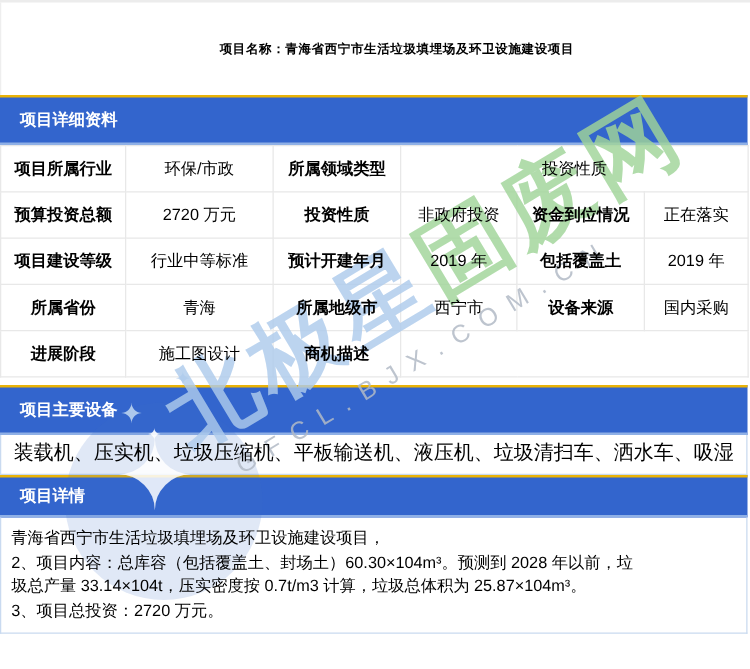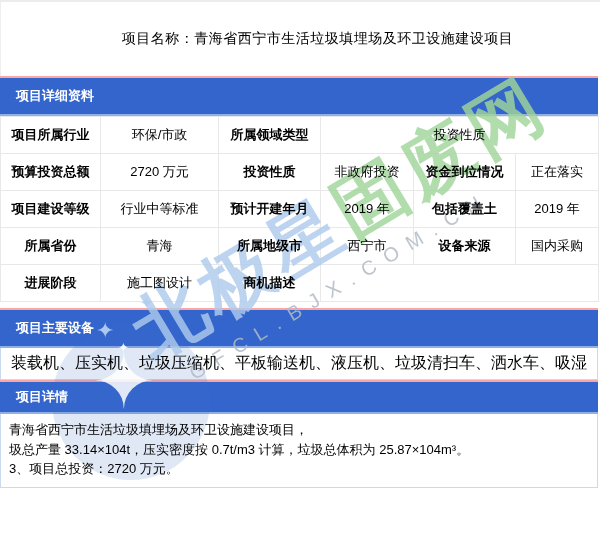--- a/index.html
+++ b/index.html
@@ -11,25 +11,25 @@
   }
   .page{
     position:relative;width:600px;height:535px;
     border-top:2px solid #ececec;box-sizing:border-box;background:#fff;
   }
   
   .titlebar{
     height:74px;display:flex;align-items:center;justify-content:center;
     border-left:1px solid #eeeeee;box-sizing:border-box;
   }
-  .title{font-size:14px;font-weight:normal;letter-spacing:.5px;margin-left:34px;}
+  .title{font-size:10px;font-weight:bold;letter-spacing:.5px;margin-left:34px;}
   
   .bar{
     height:40px;background:#3365cd;
-    border-top:2px solid #fca5a5;border-bottom:2px solid #8fb0e6;
+    border-top:2px solid #eab308;border-bottom:2px solid #8fb0e6;
     box-sizing:border-box;display:flex;align-items:center;
     padding-left:16px;color:#ffffff;font-weight:bold;font-size:13px;
     width:598px;
   }
   .bar.small{height:34px;}
   
   table.info{
     width:598px;border-collapse:collapse;table-layout:fixed;
     font-size:13px;
   }
@@ -156,17 +156,18 @@
   </div>
   <div class="content">
     <div class="line"><span class="t">装载机、压实机、垃圾压缩机、平板输送机、液压机、垃圾清扫车、洒水车、吸湿器、</span></div>
   </div>
 
   <div class="bar small">
     <span class="t">项目详情</span>
   </div>
   <div class="content details">
     <div class="line"><span class="t">青海省西宁市生活垃圾填埋场及环卫设施建设项目，</span></div>
+    <div class="line"><span class="t">2、项目内容：总库容（包括覆盖土、封场土）60.30×104m³。预测到 2028 年以前，垃</span></div>
     <div class="line"><span class="t">圾总产量 33.14×104t，压实密度按 0.7t/m3 计算，垃圾总体积为 25.87×104m³。</span></div>
     <div class="line"><span class="t">3、项目总投资：2720 万元。</span></div>
   </div>
 
 </div>
 
 </body></html>

